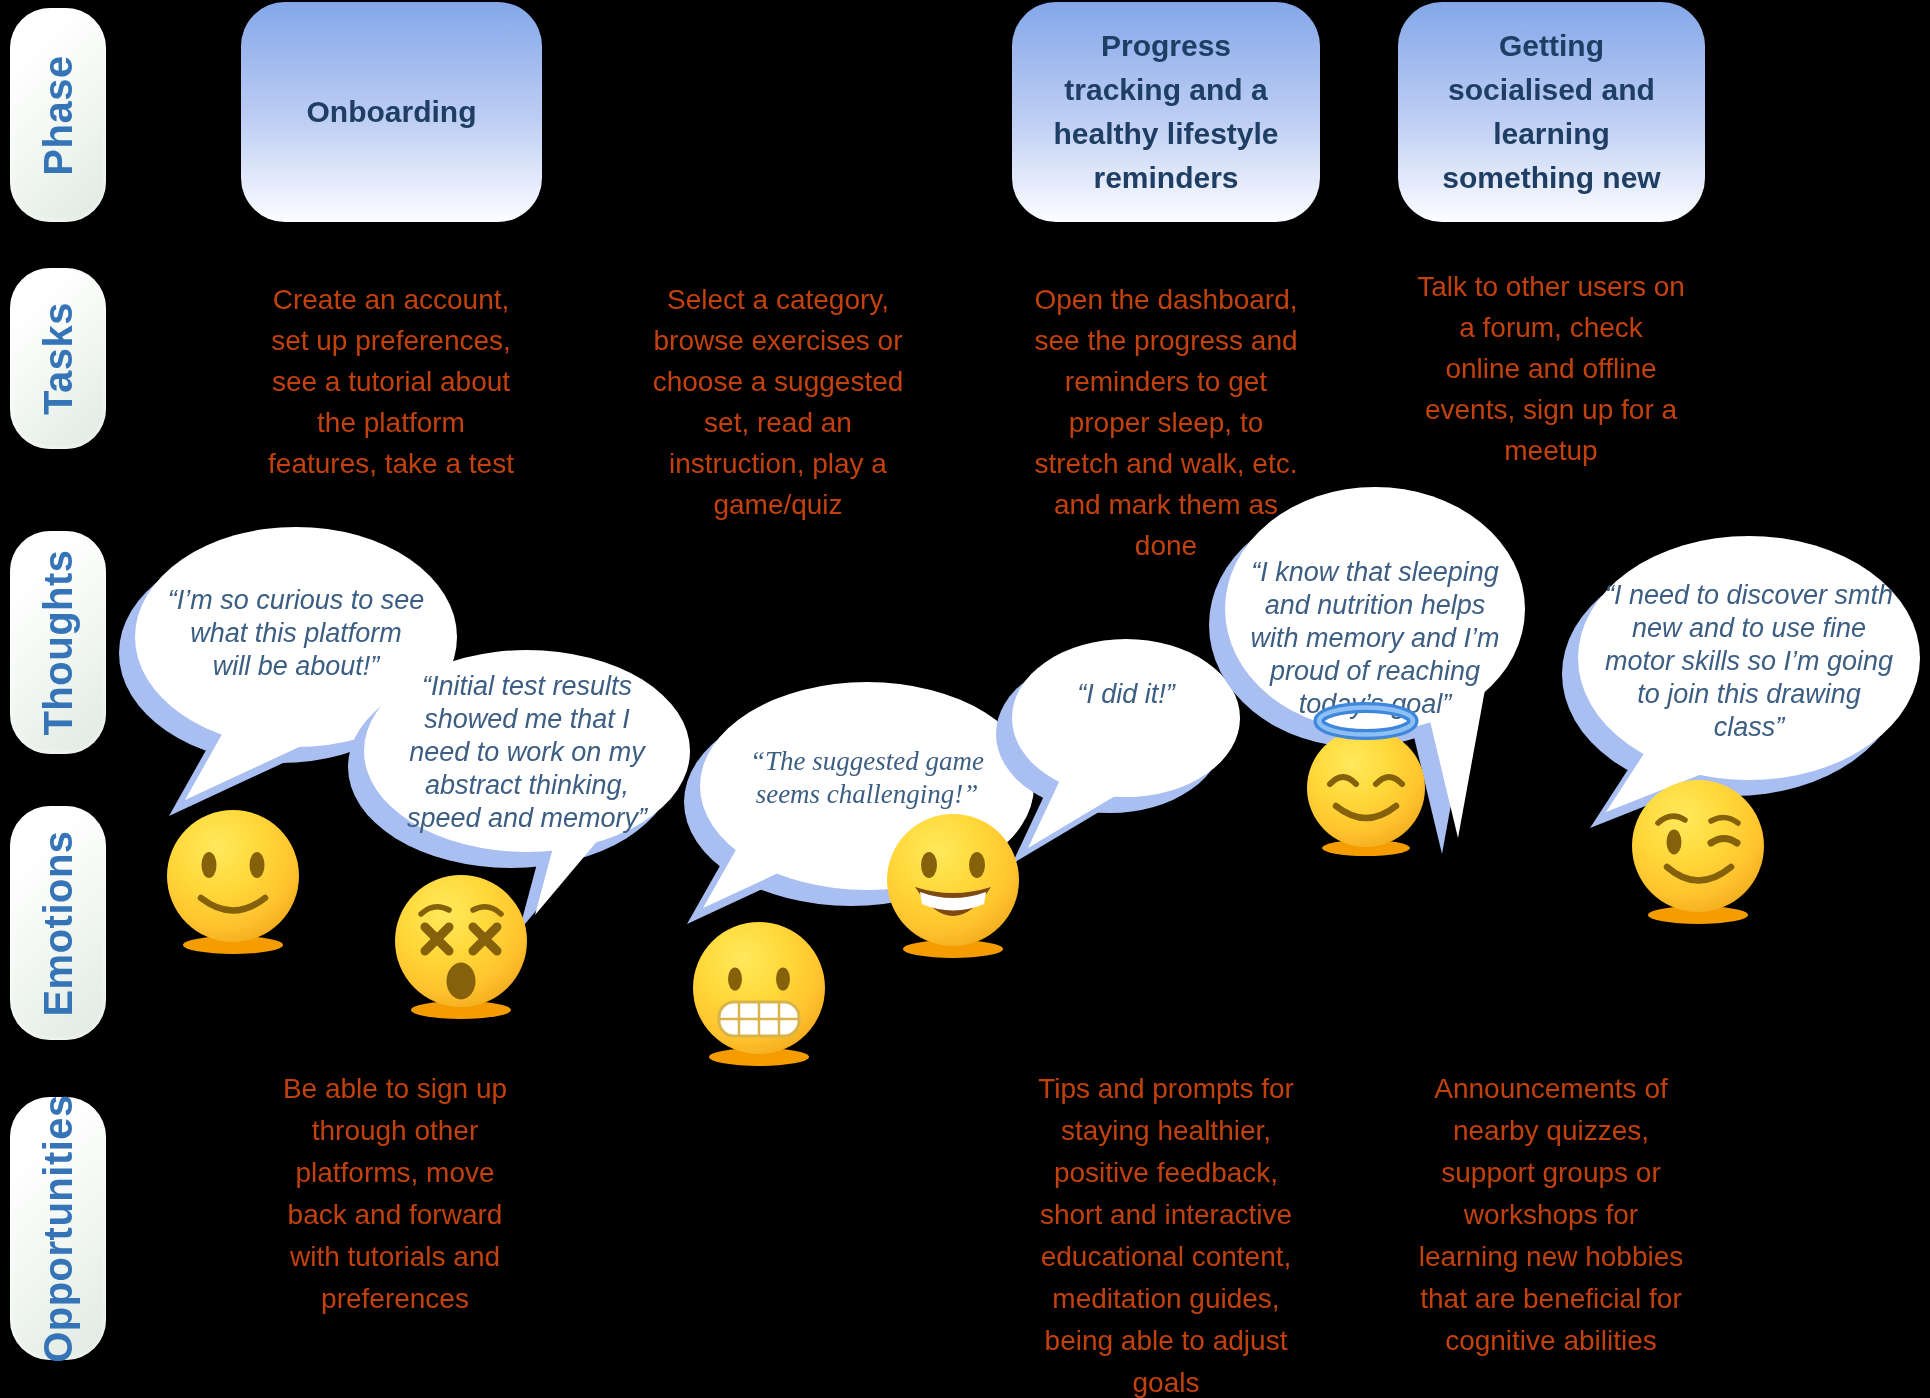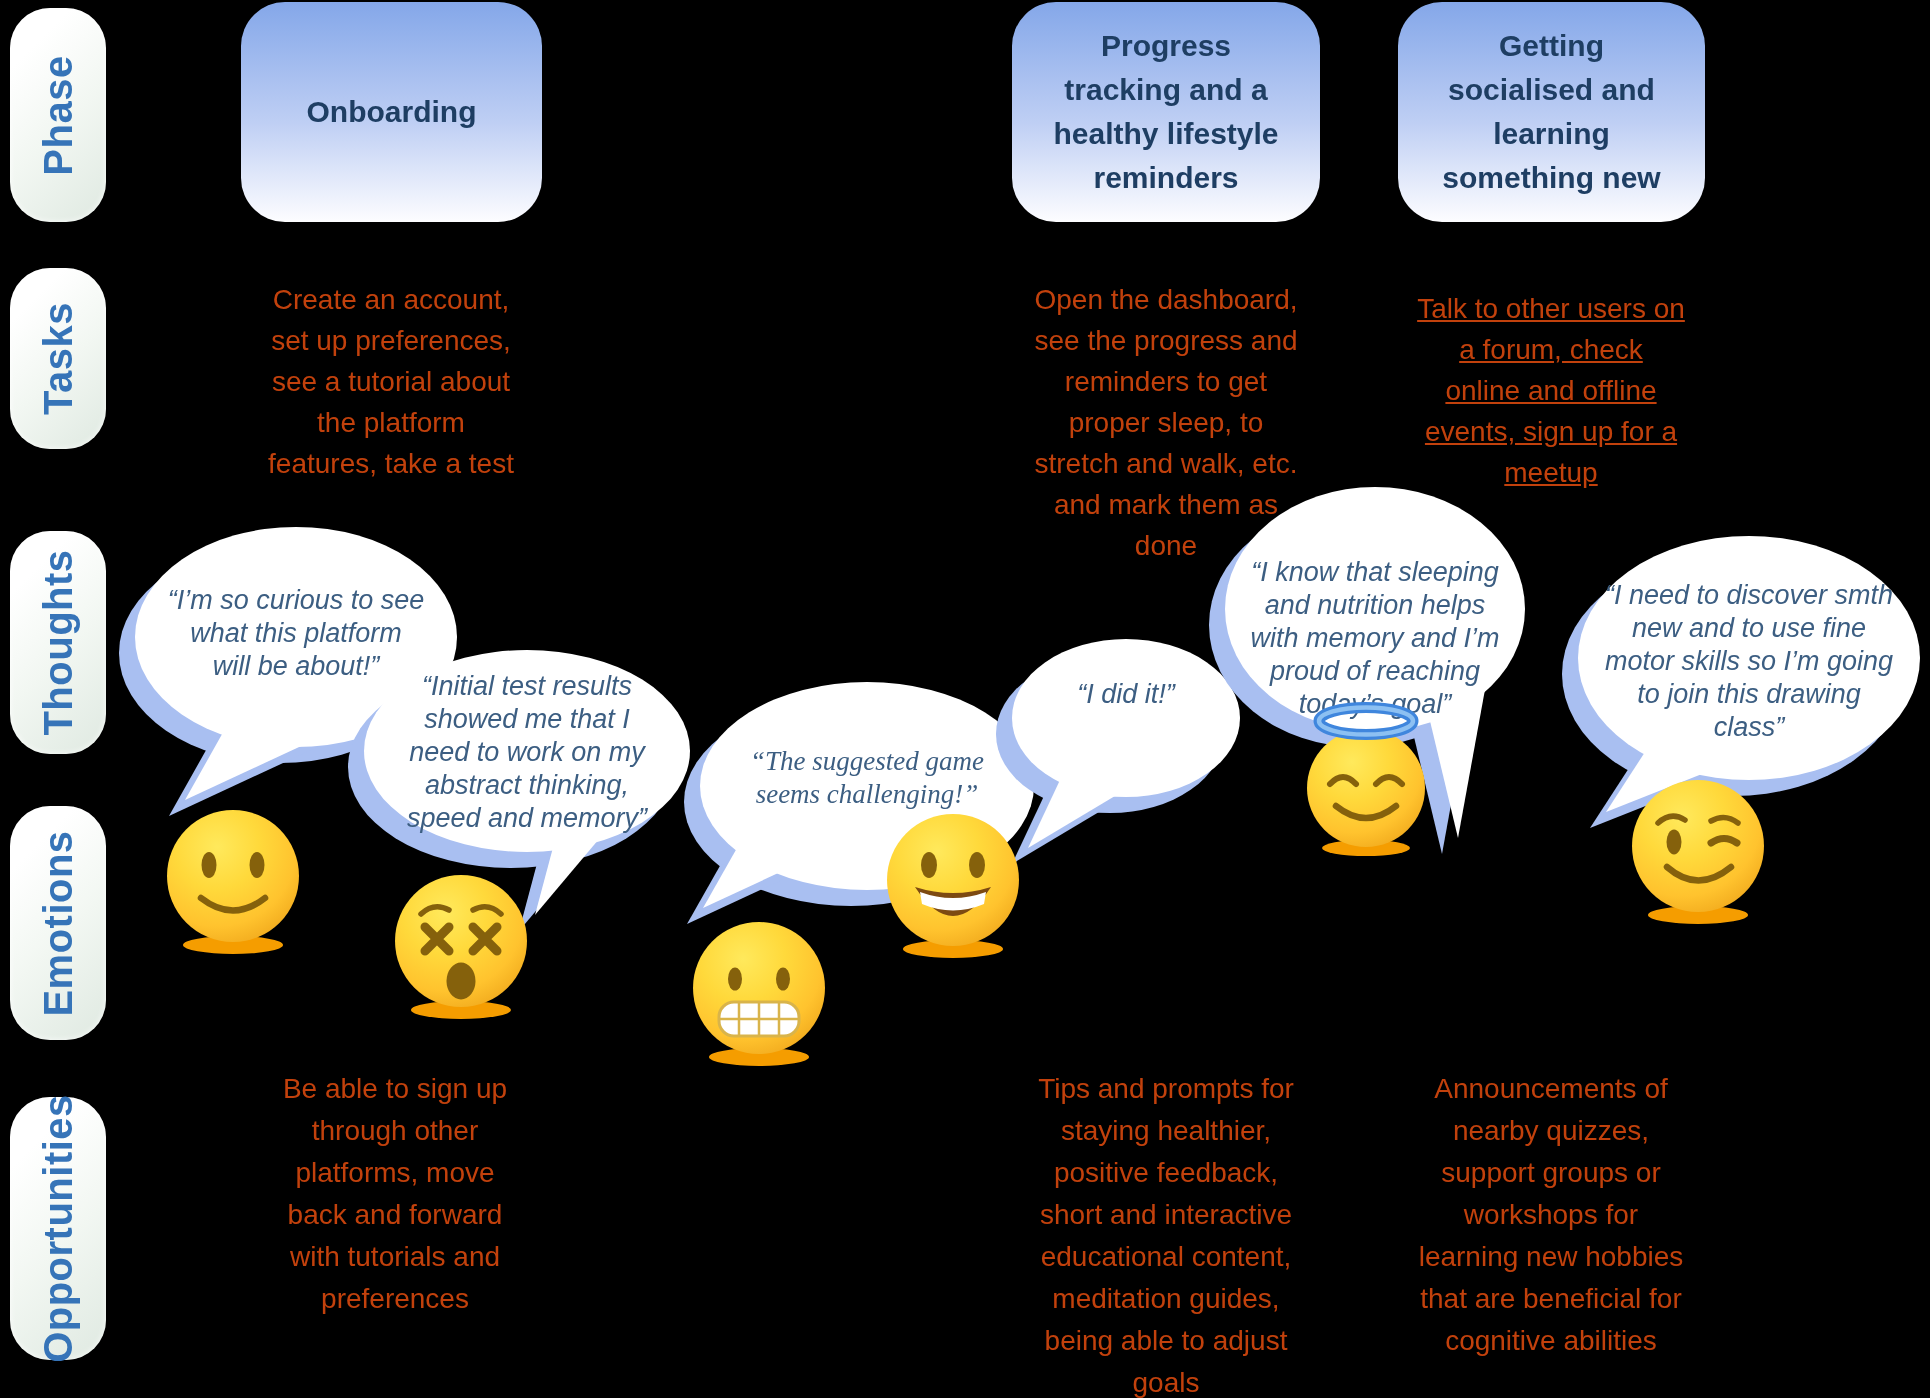--- a/index.html
+++ b/index.html
@@ -89,28 +89,34 @@
 socialised and
 learning
 something new</div>
     </div>
 
   <div class="body-text" style="left:216px;top:279px;">Create an account,
 set up preferences,
 see a tutorial about
 the platform
 features, take a test</div>
+  <div class="body-text" style="left:603px;top:279px;">Select a category,
+browse exercises or
+choose a suggested
+set, read an
+instruction, play a
+game/quiz</div>
   <div class="body-text" style="left:991px;top:279px;">Open the dashboard,
 see the progress and
 reminders to get
 proper sleep, to
 stretch and walk, etc.
 and mark them as
 done</div>
-  <div class="body-text" style="left:1376px;top:288px;text-decoration:underline;">Talk to other users on
+  <div class="body-text" style="left:1376px;top:266px;">Talk to other users on
 a forum, check
 online and offline
 events, sign up for a
 meetup</div>
 
   <div class="bubble z10" style="left:100px;top:505px;">
     <svg width="380" height="330" viewBox="0 0 380 330">
       <g fill="#a9bff1" transform="translate(-16,16)">
         <ellipse cx="196" cy="132" rx="161" ry="110"></ellipse>
           <path d="M130 215 L240 223 L85 295 Z"></path>

